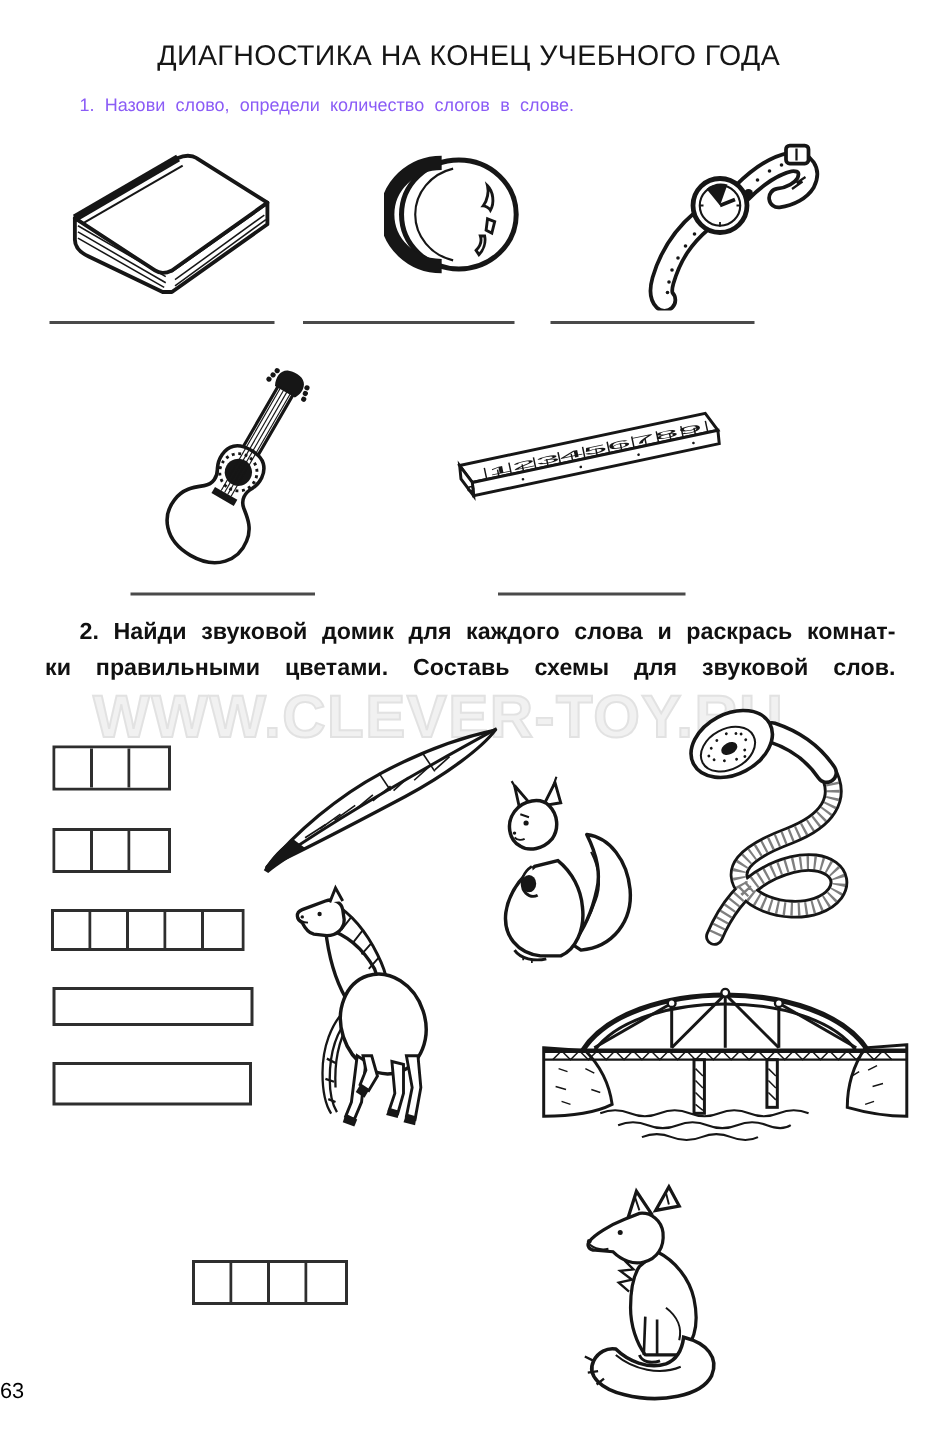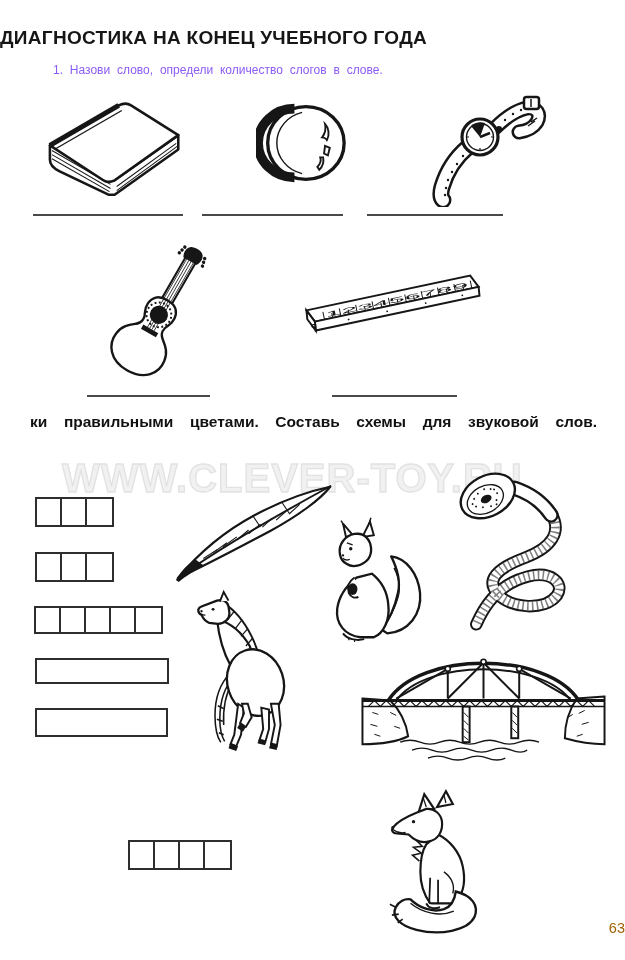--- a/index.html
+++ b/index.html
@@ -1,33 +1,33 @@
 <!DOCTYPE html>
 <html><head>
 <meta charset="utf-8">
 <style>
   *{margin:0;padding:0;box-sizing:border-box}
   html,body{background:#fff}
   .page{position:relative;width:625px;height:960px;margin:0 auto;background:#fff;
         font-family:"Liberation Sans",sans-serif;color:#161616;overflow:hidden}
   .abs{position:absolute}
-  .title{top:27px;left:0;width:100%;text-align:left;font-size:19px;font-weight:bold;letter-spacing:.3px}
+  .title{top:27px;left:0;width:100%;text-align:center;font-size:19px;font-weight:normal;letter-spacing:.3px}
   .task{font-size:12px;word-spacing:3.5px;font-weight:400;color:#8b5cf6;white-space:nowrap}
   .task2wrap{top:410px;left:30px;width:567px;font-size:15.5px;font-weight:600;line-height:24px;color:#111}
   .jline{text-align:justify;text-align-last:justify}
   .ansline{border-top:2px solid #4a4a4a;height:0}
   .soundbox{display:flex;border:2px solid #2e2e2e;background:#fff}
   .soundbox .cell{width:25px;height:26px;border-right:2px solid #2e2e2e;background:#fff}
   .soundbox .cell:last-child{border-right:none}
   .soundbox.small .cell{height:24px}
   .blankbox{border:2px solid #2e2e2e;background:#fff}
   .watermark{top:456px;left:62px;font-size:40px;font-weight:bold;white-space:nowrap;
              color:#f1f1f1;-webkit-text-stroke:1.3px #e2e2e2;letter-spacing:1px;z-index:0}
   .pic{z-index:1}
-  .pagenum{top:920px;left:0;width:100%;text-align:right;font-size:14.5px;color:#a16207}
+  .pagenum{top:920px;left:0;width:100%;text-align:left;font-size:14.5px;color:#000000}
   svg{display:block}
 </style>
 </head>
 <body>
 
 <div class="page">
 
   <div class="abs watermark">WWW.CLEVER-TOY.RU</div>
 
   <h1 class="abs title">ДИАГНОСТИКА НА КОНЕЦ УЧЕБНОГО ГОДА</h1>
@@ -141,20 +141,21 @@
             <circle cx="168" cy="50" r="0.9"></circle>
         </g>
       </g>
     </svg>
   </div>
 
   <div class="abs ansline" style="top:395px;left:87px;width:123px"></div>
   <div class="abs ansline" style="top:395px;left:332px;width:125px"></div>
 
   <div class="abs task2wrap">
+    <div class="jline" style="text-indent:23px">2. Найди звуковой домик для каждого слова и раскрась комнат-</div>
     <div class="jline">ки правильными цветами. Составь схемы для звуковой слов.</div>
   </div>
 
   <div class="abs soundbox pic" style="top:497px;left:35px">
       <div class="cell"></div>
       <div class="cell"></div>
       <div class="cell"></div>
     </div>
   <div class="abs soundbox pic" style="top:552px;left:35px">
       <div class="cell"></div>

